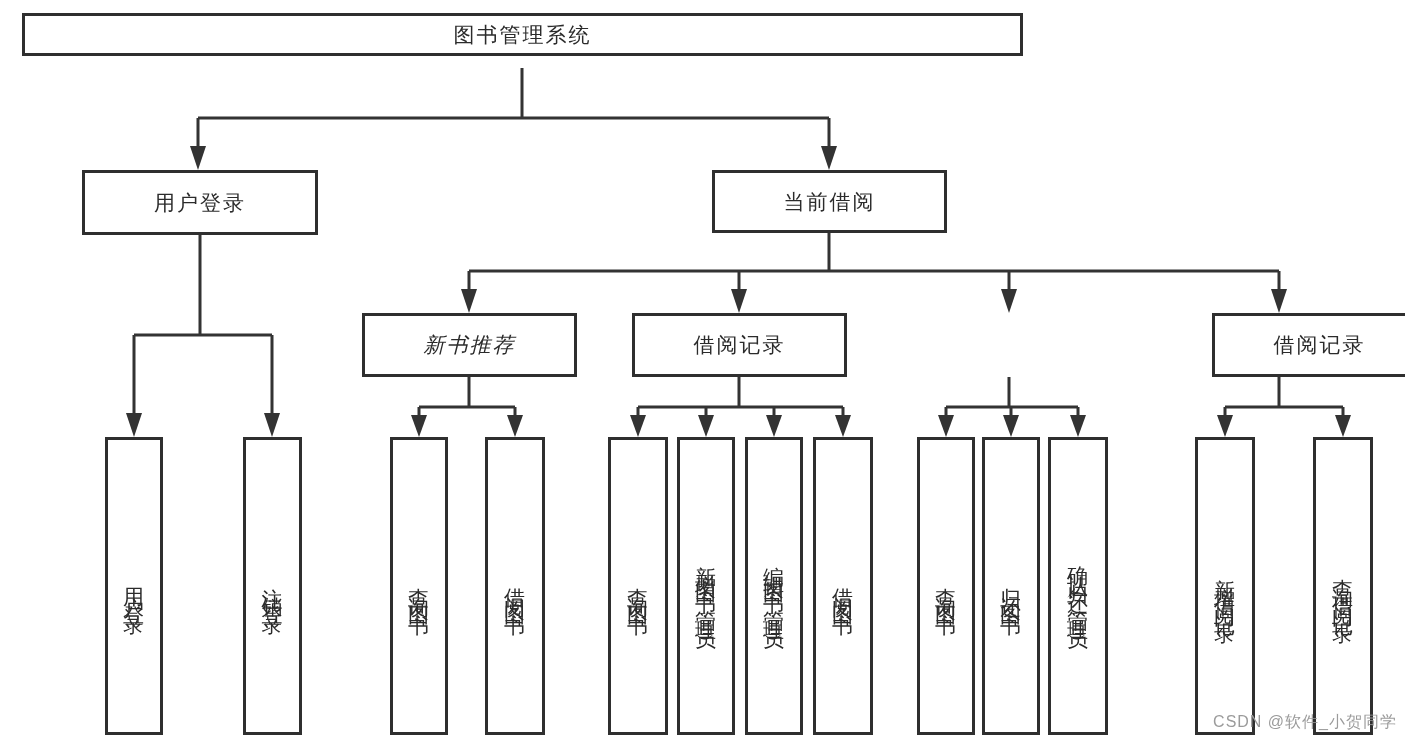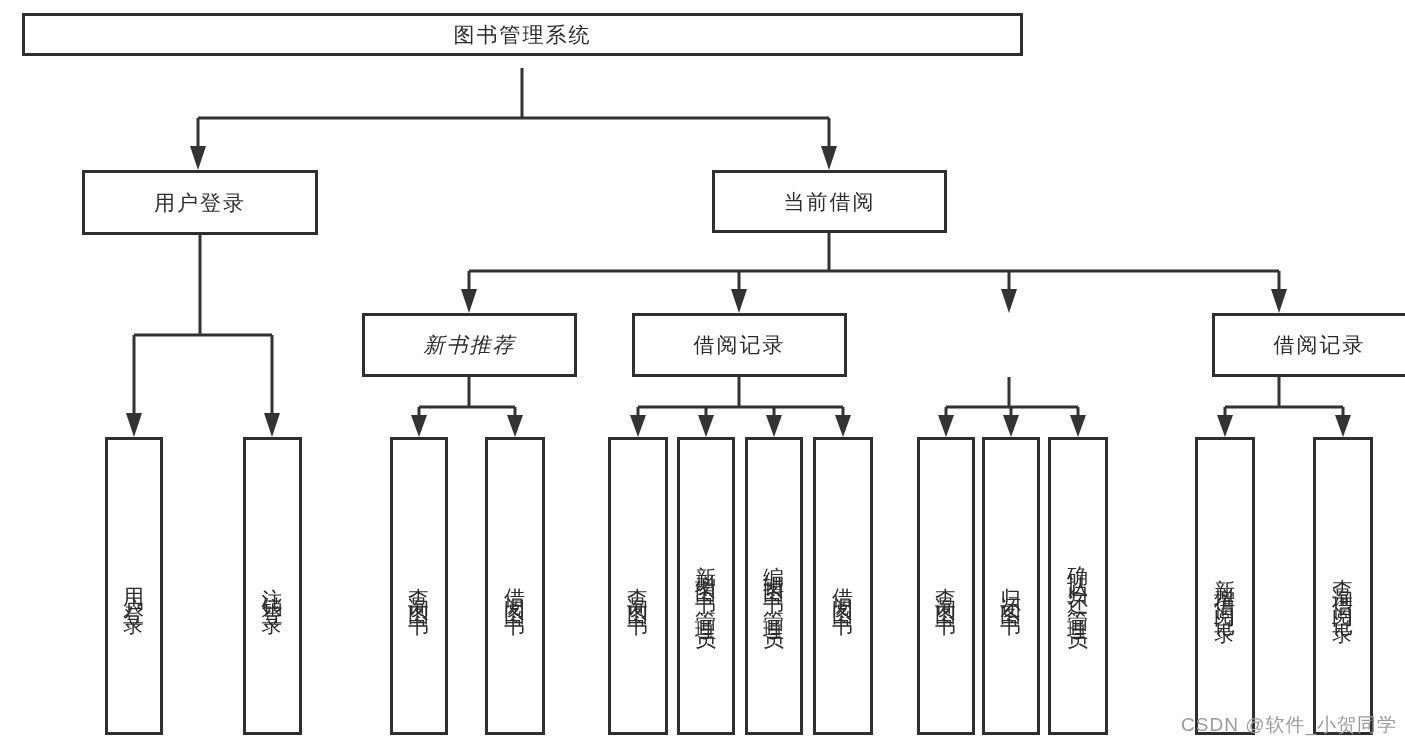--- a/index.html
+++ b/index.html
@@ -39,21 +39,21 @@
   .node.vertical {
     writing-mode: vertical-rl;
     text-orientation: mixed;
     letter-spacing: 9px;
     padding-top: 6px;
   }
   .watermark {
     position: absolute;
     top: 712px;
     right: 8px;
-    font-size: 19px;
+    font-size: 16px;
     color: #9b9b9b;
     letter-spacing: 1px;
     white-space: nowrap;
     z-index: 5;
   }
 </style>
 </head>
 <body>
 
 <div class="stage">

